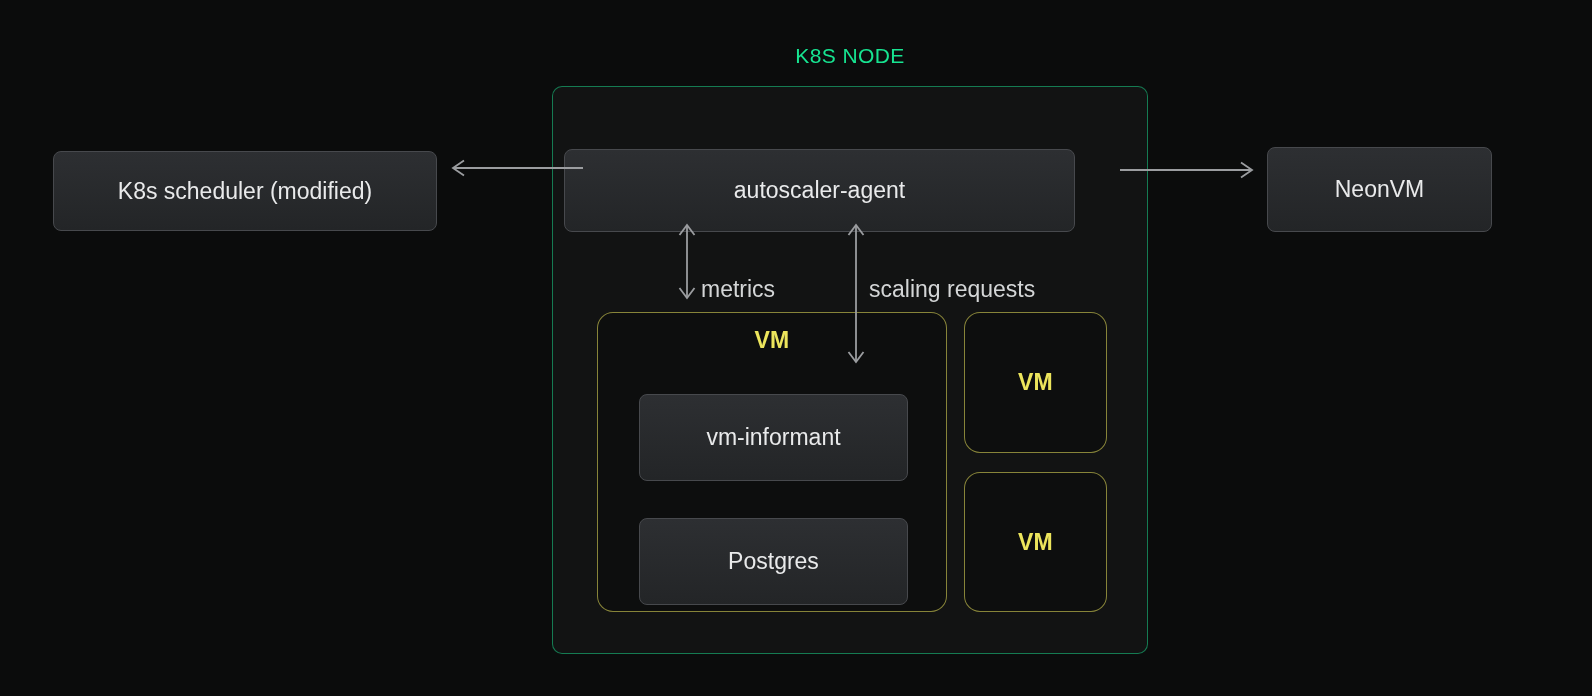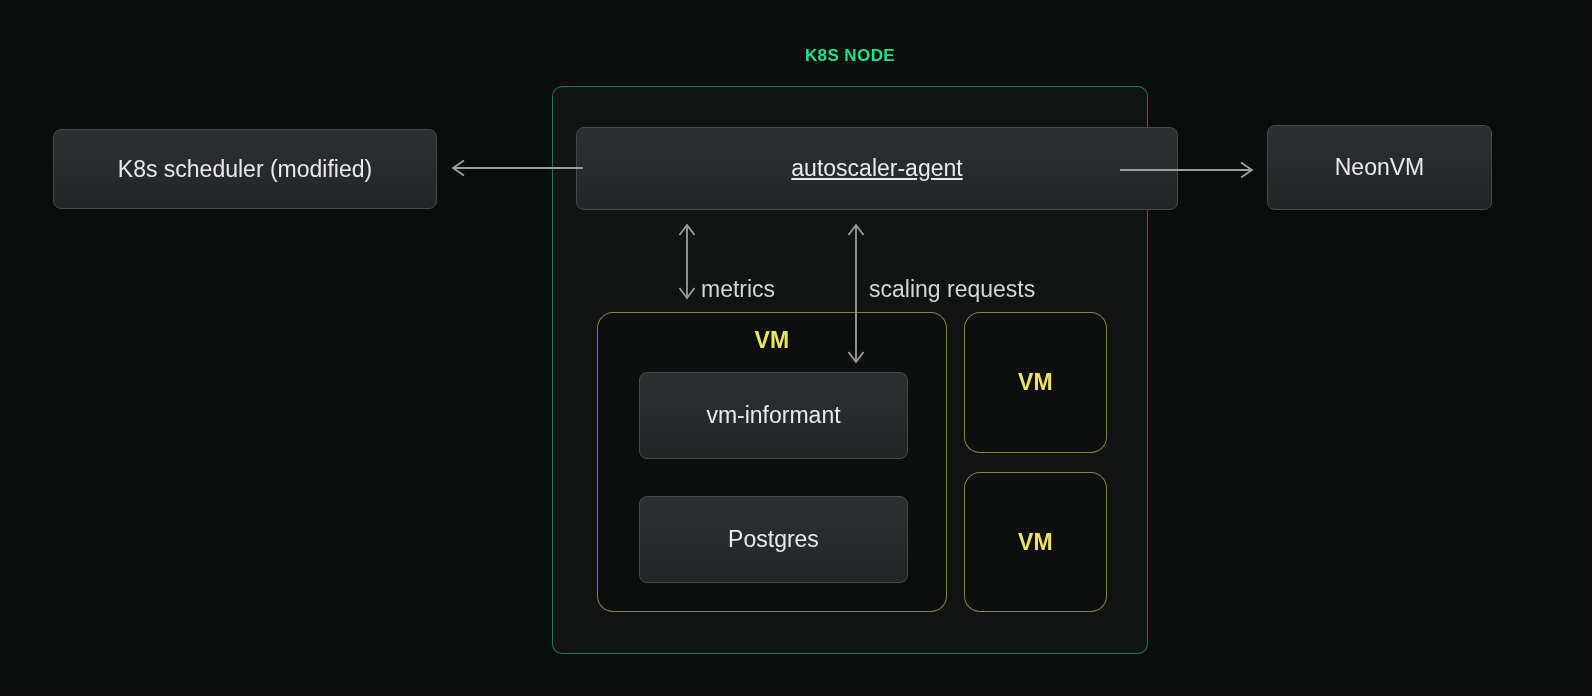--- a/index.html
+++ b/index.html
@@ -20,37 +20,37 @@
   *{box-sizing:border-box;margin:0;padding:0;}
   html,body{background:var(--page-bg);}
   body{
     width:1592px;height:696px;position:relative;overflow:hidden;
     font-family:"Liberation Sans","DejaVu Sans",sans-serif;
   }
   .abs{position:absolute;}
   .diagram-title{
     left:552px;top:42px;width:596px;height:28px;
     text-align:center;line-height:28px;
-    color:var(--accent-green);font-size:17px;font-weight:700;letter-spacing:.4px;
+    color:var(--accent-green);font-size:21px;font-weight:400;letter-spacing:.4px;
   }
   .k8s-container{
     left:552px;top:86px;width:596px;height:568px;
     background:var(--container-bg);
     border:1px solid var(--green-border);
     border-radius:10px;
   }
   .gray-box{
     background:linear-gradient(180deg,var(--box-bg-top) 0%,var(--box-bg-bottom) 100%);
     border:1px solid var(--box-border);
     border-radius:8px;
     color:var(--box-text);font-size:23px;
-    display:flex;align-items:center;justify-content:center;
+    display:flex;align-items:center;justify-content:center;margin-top:22px;
   }
   .box-scheduler{left:53px;top:129px;width:384px;height:80px;}
-  .box-autoscaler{left:576px;top:127px;width:602px;height:83px;text-decoration:underline;}
+  .box-autoscaler{left:564px;top:127px;width:511px;height:83px;}
   .box-neonvm{left:1267px;top:125px;width:225px;height:85px;}
   .vm-outline{
     background:var(--vm-bg);
     border:1px solid var(--yellow-border);
     border-radius:16px;
   }
   .vm-group{left:597px;top:312px;width:350px;height:300px;}
   .vm-label{
     color:var(--accent-yellow);font-size:23px;font-weight:700;
     text-align:center;letter-spacing:.3px;

